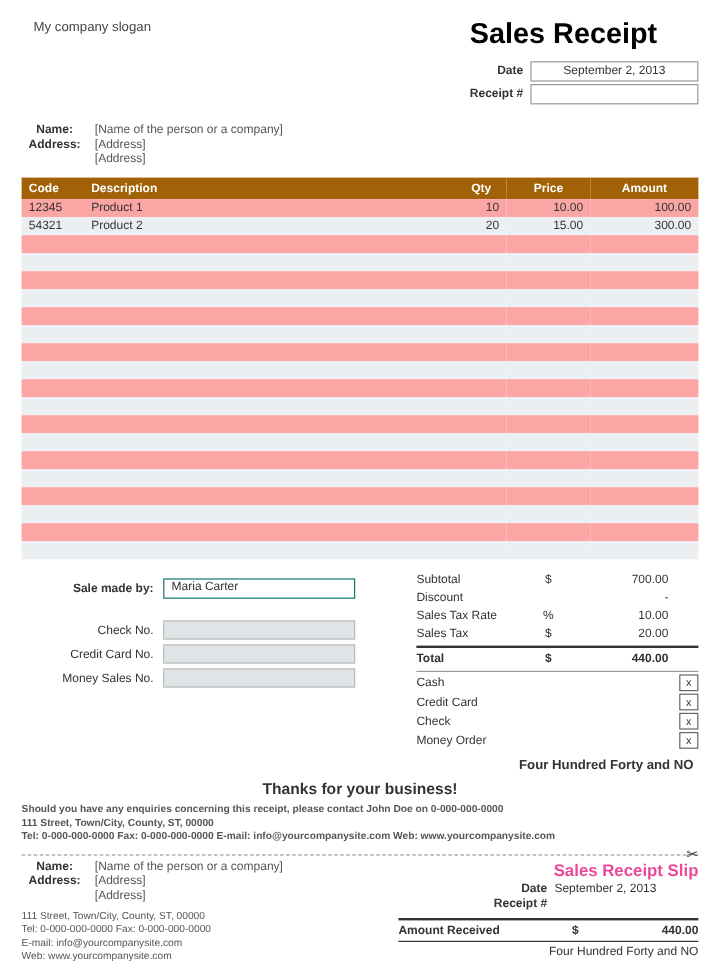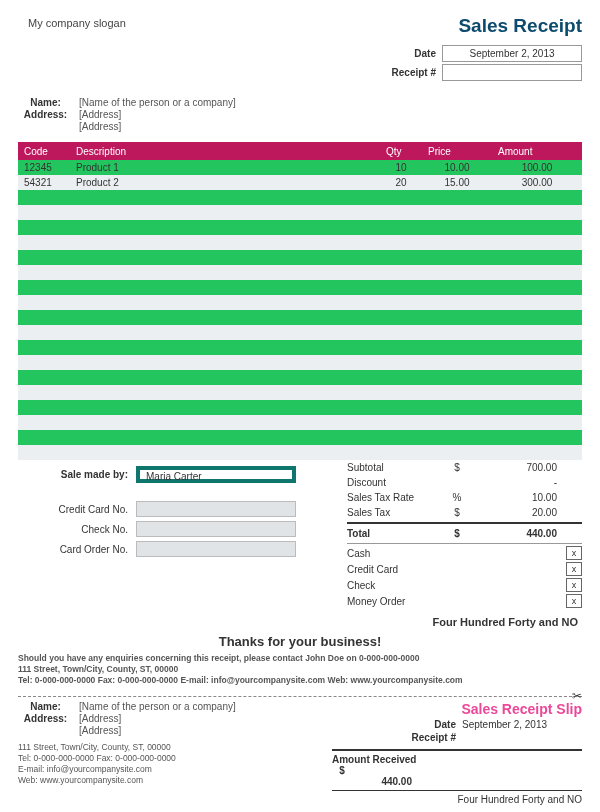--- a/index.html
+++ b/index.html
@@ -1,48 +1,48 @@
 <!DOCTYPE html>
 <html><head>
 <meta charset="utf-8">
 <style>
   * { box-sizing: border-box; margin: 0; padding: 0; }
   body { font-family: Arial, sans-serif; font-size: 10px; color: #333; background: #fff; width: 600px; }
   .page { padding: 15px 18px; }
   .header { display: flex; justify-content: space-between; align-items: flex-start; }
   .company-name { font-size: 22px; color: #333; font-weight: normal; }
   .company-slogan { font-size: 11px; color: #444; margin-left: 10px; margin-top: 2px;}
-  .title { font-size: 19px; font-weight: bold; color: #0c4a6e; text-align: right; }
+  .title { font-size: 24px; font-weight: bold; color: #000000; text-align: left; }
   .meta { margin-top: 8px; }
   .meta-row { display: flex; justify-content: flex-end; align-items: center; margin-bottom: 2px; }
   .meta-label { font-weight: bold; font-size: 10px; margin-right: 6px; text-align: right; }
   .meta-box { border: 1px solid #999; width: 140px; height: 17px; line-height: 15px; padding: 0 4px; text-align: center; font-size: 10px; }
   .meta-box.empty { background:#fff; }
   .customer { margin-top: 14px; font-size: 10px; }
   .cust-row { display: flex; margin-bottom: 1px; }
   .cust-label { width: 55px; font-weight: bold; text-align: center; margin-right: 6px; }
   .cust-val { color: #555; }
   table.items { width: 100%; border-collapse: collapse; margin-top: 10px; font-size: 10px; }
-  table.items th { background: #be185d; color: #fff; font-weight: normal; padding: 3px 6px; text-align: left; height: 18px; }
-  table.items th.num, table.items td.num { text-align: center; }
-  table.items th.ctr, table.items td.ctr { text-align: left; }
+  table.items th { background: #a16207; color: #fff; font-weight: bold; padding: 3px 6px; text-align: left; height: 18px; }
+  table.items th.num, table.items td.num { text-align: right; }
+  table.items th.ctr, table.items td.ctr { text-align: center; }
   table.items td { padding: 2px 6px; height: 15px; }
   table.items tr.odd td { background: #eceff1; }
-  table.items tr.even td { background: #22c55e; }
+  table.items tr.even td { background: #fca5a5; }
   .col-code { width: 52px; }
   .col-desc { width: auto; }
   .col-qty { width: 42px; }
   .col-price { width: 70px; }
   .col-amt { width: 90px; }
-  .below { display: flex; justify-content: space-between; margin-top: 0; }
+  .below { display: flex; justify-content: space-between; margin-top: 10px; }
   .left-col { width: 300px; }
   .right-col { width: 235px; }
   .sale-by { display: flex; align-items: center; margin-top: 6px; margin-bottom: 18px; }
   .sale-by-label { font-weight: bold; width: 110px; text-align: right; margin-right: 8px;}
-  .sale-by-box { border: 4px solid #0f766e; width: 160px; height: 17px; padding: 1px 6px; }
+  .sale-by-box { border: 1px solid #0f766e; width: 160px; height: 17px; padding: 1px 6px; }
   .pay-row { display: flex; align-items: center; margin-bottom: 4px; }
   .pay-label { width: 110px; text-align: right; margin-right: 8px; }
   .pay-box { background: #e1e4e7; width: 160px; height: 16px; border: 1px solid #bbb; }
   .tot-row { display: flex; justify-content: flex-start; padding: 2px 0;}
   .tot-row .lbl { width: 100px; }
   .tot-row .sym { width: 20px; text-align: center; }
   .tot-row .val { width: 90px; text-align: right; }
   .tot-divider { border-top: 1px solid #999; margin: 2px 0; }
   .tot-double { border-top: 2px solid #333; margin: 2px 0; }
   .tot-total { font-weight: bold; }
@@ -53,21 +53,21 @@
   .thanks { text-align: center; font-weight: bold; font-size: 13px; margin-top: 6px; }
   .footer-note { text-align: left; font-size: 8.5px; color: #555; margin-top: 4px; line-height: 1.3; font-weight: bold;}
   .slip-divider { border-top: 1px dashed #888; margin: 10px 0 4px 0; position: relative;}
   .scissors { position: absolute; right: 0; top: -8px; font-size: 12px; }
   .slip { display: flex; justify-content: space-between; }
   .slip-title { font-weight: bold; color: #ec4899; font-size: 14px; text-align: right;}
   .slip-meta-row { display: flex; justify-content: flex-end; margin-top: 2px;}
   .slip-meta-row .lbl { font-weight: bold; margin-right: 6px; width:70px; text-align:right;}
   .slip-meta-row .val { width: 120px; text-align:left;}
   .slip-footer { font-size: 8.5px; color: #555; margin-top: 6px; line-height: 1.3;}
-  .slip-amt-row { display:flex; justify-content:space-between; border-top:2px solid #333; border-bottom:1px solid #333; padding:3px 0; margin-top:6px; font-weight:bold;flex-direction:column;}
+  .slip-amt-row { display:flex; justify-content:space-between; border-top:2px solid #333; border-bottom:1px solid #333; padding:3px 0; margin-top:6px; font-weight:bold;}
   .slip-amt-row .lbl{width:125px;}
   .slip-amt-row .sym{width:20px; text-align:center;}
   .slip-amt-row .val{width:80px; text-align:right;}
   .slip-words { text-align:right; margin-top:3px; font-size:10px;}
 </style>
 </head>
 <body>
 
 <div class="page">
   <div class="header">
@@ -258,29 +258,29 @@
       </tbody>
   </table>
 
   <div class="below">
     <div class="left-col">
       <div class="sale-by">
         <span class="sale-by-label">Sale made by:</span>
         <span class="sale-by-box">Maria Carter</span>
       </div>
       <div class="pay-row">
+        <span class="pay-label">Check No.</span>
+        <span class="pay-box"></span>
+      </div>
+      <div class="pay-row">
         <span class="pay-label">Credit Card No.</span>
         <span class="pay-box"></span>
       </div>
       <div class="pay-row">
-        <span class="pay-label">Check No.</span>
-        <span class="pay-box"></span>
-      </div>
-      <div class="pay-row">
-        <span class="pay-label">Card Order No.</span>
+        <span class="pay-label">Money Sales No.</span>
         <span class="pay-box"></span>
       </div>
     </div>
     <div class="right-col">
       <div class="tot-row">
           <span class="lbl">Subtotal</span>
           <span class="sym">$</span>
           <span class="val">700.00</span>
         </div>
       <div class="tot-row">

